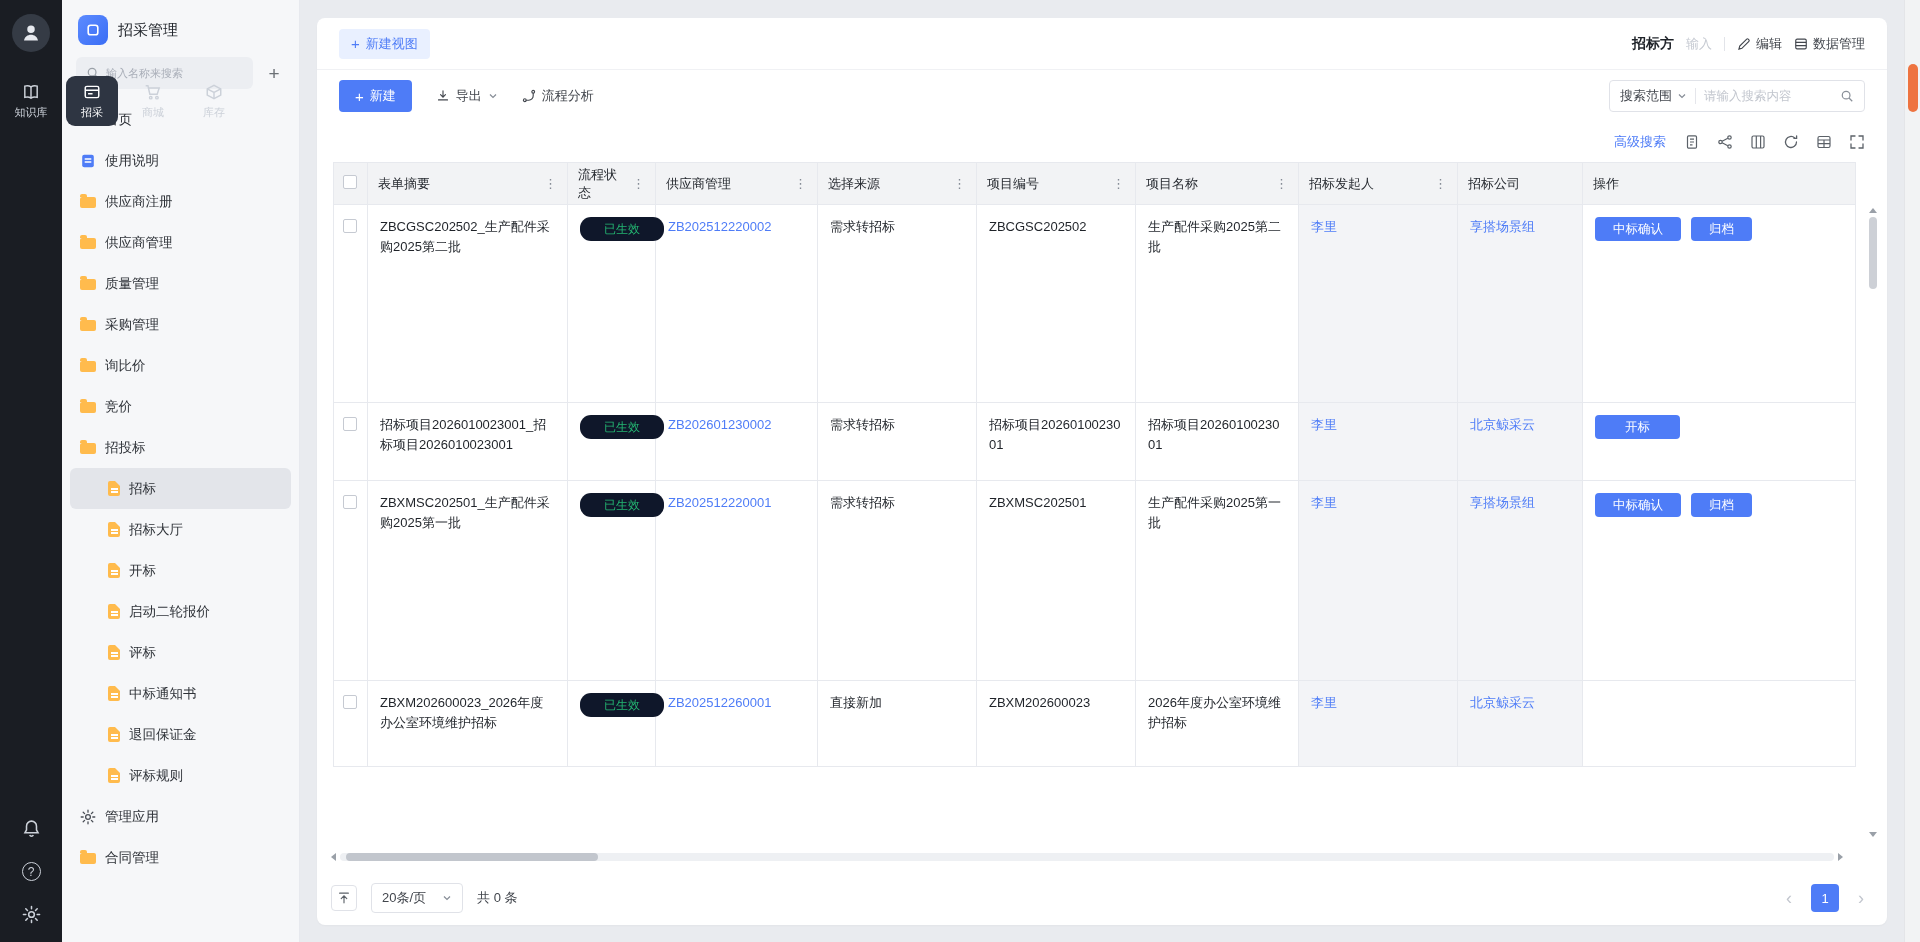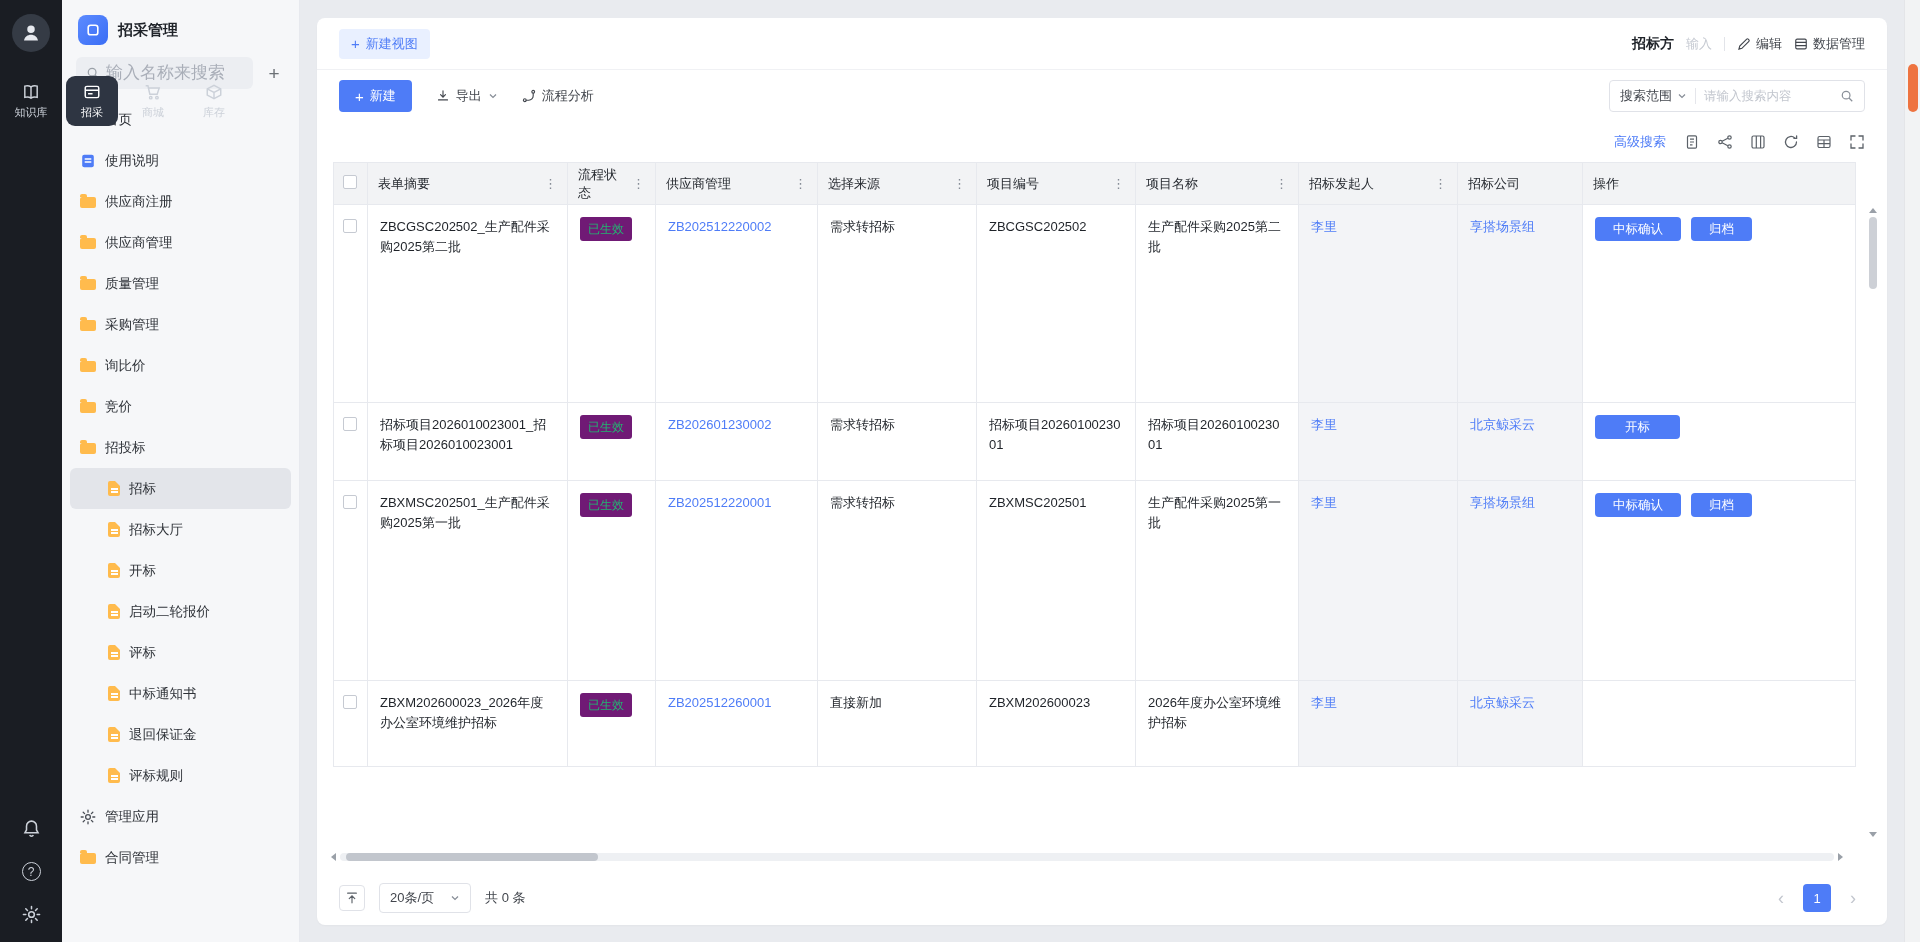--- a/index.html
+++ b/index.html
@@ -20,25 +20,25 @@
   .rail-item.active svg{stroke:#fff}
   .rail-spacer{flex:1}
   .rail-bottom{display:flex;flex-direction:column;gap:24px;align-items:center}
   .rail-bottom svg{stroke:#ccd1d9;cursor:pointer}
   .help-ring{width:19px;height:19px;border:1.5px solid #ccd1d9;border-radius:50%;color:#ccd1d9;display:flex;align-items:center;justify-content:center;font-size:12px;cursor:pointer}
 
   
   .sidebar{position:absolute;left:62px;top:0;bottom:0;width:238px;background:#f6f7f9;border-right:1px solid #e7e9ee;display:flex;flex-direction:column;z-index:5}
   .sb-header{display:flex;align-items:center;gap:10px;padding:15px 16px 12px}
   .sb-logo{width:30px;height:30px;border-radius:8px;background:linear-gradient(135deg,#5c8bff,#3a6df5);display:flex;align-items:center;justify-content:center;flex:0 0 auto}
-  .sb-title{font-size:15px;font-weight:bold;color:#1f2329}
+  .sb-title{font-size:15px;font-weight:normal;color:#1f2329}
   .sb-search-row{display:flex;align-items:center;gap:10px;padding:0 14px 8px}
   .sb-search{flex:1;height:32px;background:#eceef2;border-radius:6px;display:flex;align-items:center;gap:6px;padding:0 10px;min-width:0}
   .sb-search svg{flex:0 0 auto;stroke:#9aa0a8}
-  .sb-search input{border:none;background:transparent;outline:none;font-size:17px;width:100%;color:#1f2329}
+  .sb-search input{border:none;background:transparent;outline:none;font-size:11px;width:100%;color:#1f2329}
   .sb-search input::placeholder{color:#a9aeb8}
   .sb-add{color:#6b7075;font-size:19px;cursor:pointer;width:22px;text-align:center;line-height:1}
   .sb-menu{flex:1;overflow:hidden;padding:2px 8px 19px;display:flex;flex-direction:column}
   .sb-item{height:41px;display:flex;align-items:center;gap:9px;padding:0 10px;border-radius:6px;cursor:pointer;color:#2e3238;font-size:13.5px;flex:0 0 auto;white-space:nowrap}
   .sb-item.sub{padding-left:38px}
   .sb-item.active{background:#e3e5ea}
   .ic-folder{width:16px;height:11px;background:#ffbb4d;border-radius:2px;position:relative;flex:0 0 auto;margin-top:2px}
   .ic-folder::before{content:"";position:absolute;top:-3px;left:0;width:7px;height:3px;background:#ffbb4d;border-radius:2px 2px 0 0}
   .ic-file{width:12px;height:15px;background:#ffbb4d;border-radius:2px;position:relative;flex:0 0 auto}
   .ic-file::before{content:"";position:absolute;top:0;right:0;width:0;height:0;border-top:5px solid #f6f7f9;border-left:5px solid transparent}
@@ -79,21 +79,21 @@
   
   .table-zone{flex:1 1 auto;position:relative;padding-left:16px;overflow:hidden}
   table{border-collapse:collapse;table-layout:fixed;width:1522px;border-top:1px solid #e7e9ee;border-left:1px solid #e7e9ee}
   th,td{border-right:1px solid #e7e9ee;border-bottom:1px solid #e7e9ee;text-align:left;vertical-align:top;word-break:break-all}
   thead th{background:#f2f3f5;height:42px;vertical-align:middle;font-weight:normal;color:#272b31;padding:0 10px;font-size:13px}
   .th-inner{display:flex;align-items:center;justify-content:space-between;gap:4px}
   .th-more{color:#868c96;cursor:pointer;font-size:13px;flex:0 0 auto}
   td{padding:12px;font-size:13px;line-height:1.5;background:#fff}
   td.gray{background:#f3f4f7}
   tr.r0{height:198px} tr.r1{height:78px} tr.r2{height:200px} tr.r3{height:86px}
-  .badge{display:inline-block;background:#701a75;color:#23b571;border-radius:3px;padding:3px 8px;font-size:12px;white-space:nowrap}
+  .badge{display:inline-block;background:#0f172a;color:#23b571;border-radius:11px;padding:3px 24px;font-size:12px;white-space:nowrap}
   .link{color:#4e7cf7;cursor:pointer;text-decoration:none}
   .cbx{width:14px;height:14px;border:1px solid #c6cad2;border-radius:2px;display:inline-block;background:#fff;cursor:pointer}
   th.cb-cell{vertical-align:middle;padding:0 0 0 9px}
   td.cb-cell{padding:14px 0 0 9px}
   .ops{display:flex;gap:10px}
   .btn-op{background:#4e7cf7;color:#fff;border:none;border-radius:4px;height:24px;padding:0 18px;font-size:12.5px;cursor:pointer;font-family:inherit;white-space:nowrap}
   .btn-op.wide{padding:0 30px}
 
   .vscroll{position:absolute;right:8px;top:46px;bottom:34px;width:12px;display:flex;flex-direction:column;align-items:center;gap:2px}
   .vs-up{width:0;height:0;border-left:4px solid transparent;border-right:4px solid transparent;border-bottom:5px solid #9aa0a8;cursor:pointer}
@@ -101,21 +101,21 @@
   .vs-track{flex:1;width:8px;position:relative}
   .vs-thumb{position:absolute;top:2px;left:0;width:8px;height:72px;background:#cdd0d6;border-radius:4px;cursor:pointer}
 
   .hscroll{position:absolute;left:14px;right:44px;bottom:9px;height:10px;display:flex;align-items:center;gap:4px}
   .hs-left{width:0;height:0;border-top:4px solid transparent;border-bottom:4px solid transparent;border-right:5px solid #9aa0a8;cursor:pointer}
   .hs-right{width:0;height:0;border-top:4px solid transparent;border-bottom:4px solid transparent;border-left:5px solid #9aa0a8;cursor:pointer}
   .hs-track{flex:1;height:8px;background:#eef0f3;border-radius:4px;position:relative}
   .hs-thumb{position:absolute;left:6px;top:0;height:8px;width:252px;background:#c2c6cd;border-radius:4px;cursor:pointer}
 
   
-  .card-footer{height:54px;display:flex;align-items:center;gap:14px;padding:0 22px;flex:0 0 auto}
+  .card-footer{height:54px;display:flex;align-items:center;gap:14px;padding:0 14px;flex:0 0 auto}
   .ft-icon{width:26px;height:26px;border:1px solid #e0e2e8;border-radius:4px;display:flex;align-items:center;justify-content:center;cursor:pointer}
   .ft-icon svg{stroke:#5b6168}
   .page-size{height:30px;border:1px solid #e0e2e8;border-radius:4px;display:flex;align-items:center;gap:16px;padding:0 10px;color:#42464d;cursor:pointer}
   .total{color:#42464d}
   .pager{margin-left:auto;display:flex;align-items:center;gap:10px}
   .pg-nav{color:#c2c6ce;font-size:18px;width:24px;text-align:center;cursor:pointer;line-height:1}
   .pg-cur{width:28px;height:28px;background:#4e7cf7;color:#fff;border-radius:4px;display:flex;align-items:center;justify-content:center;cursor:pointer}
 
   
   .win-scroll{position:absolute;right:0;top:0;bottom:0;width:16px;background:#f2f3f4;border-left:1px solid #e4e5e8;z-index:7}

